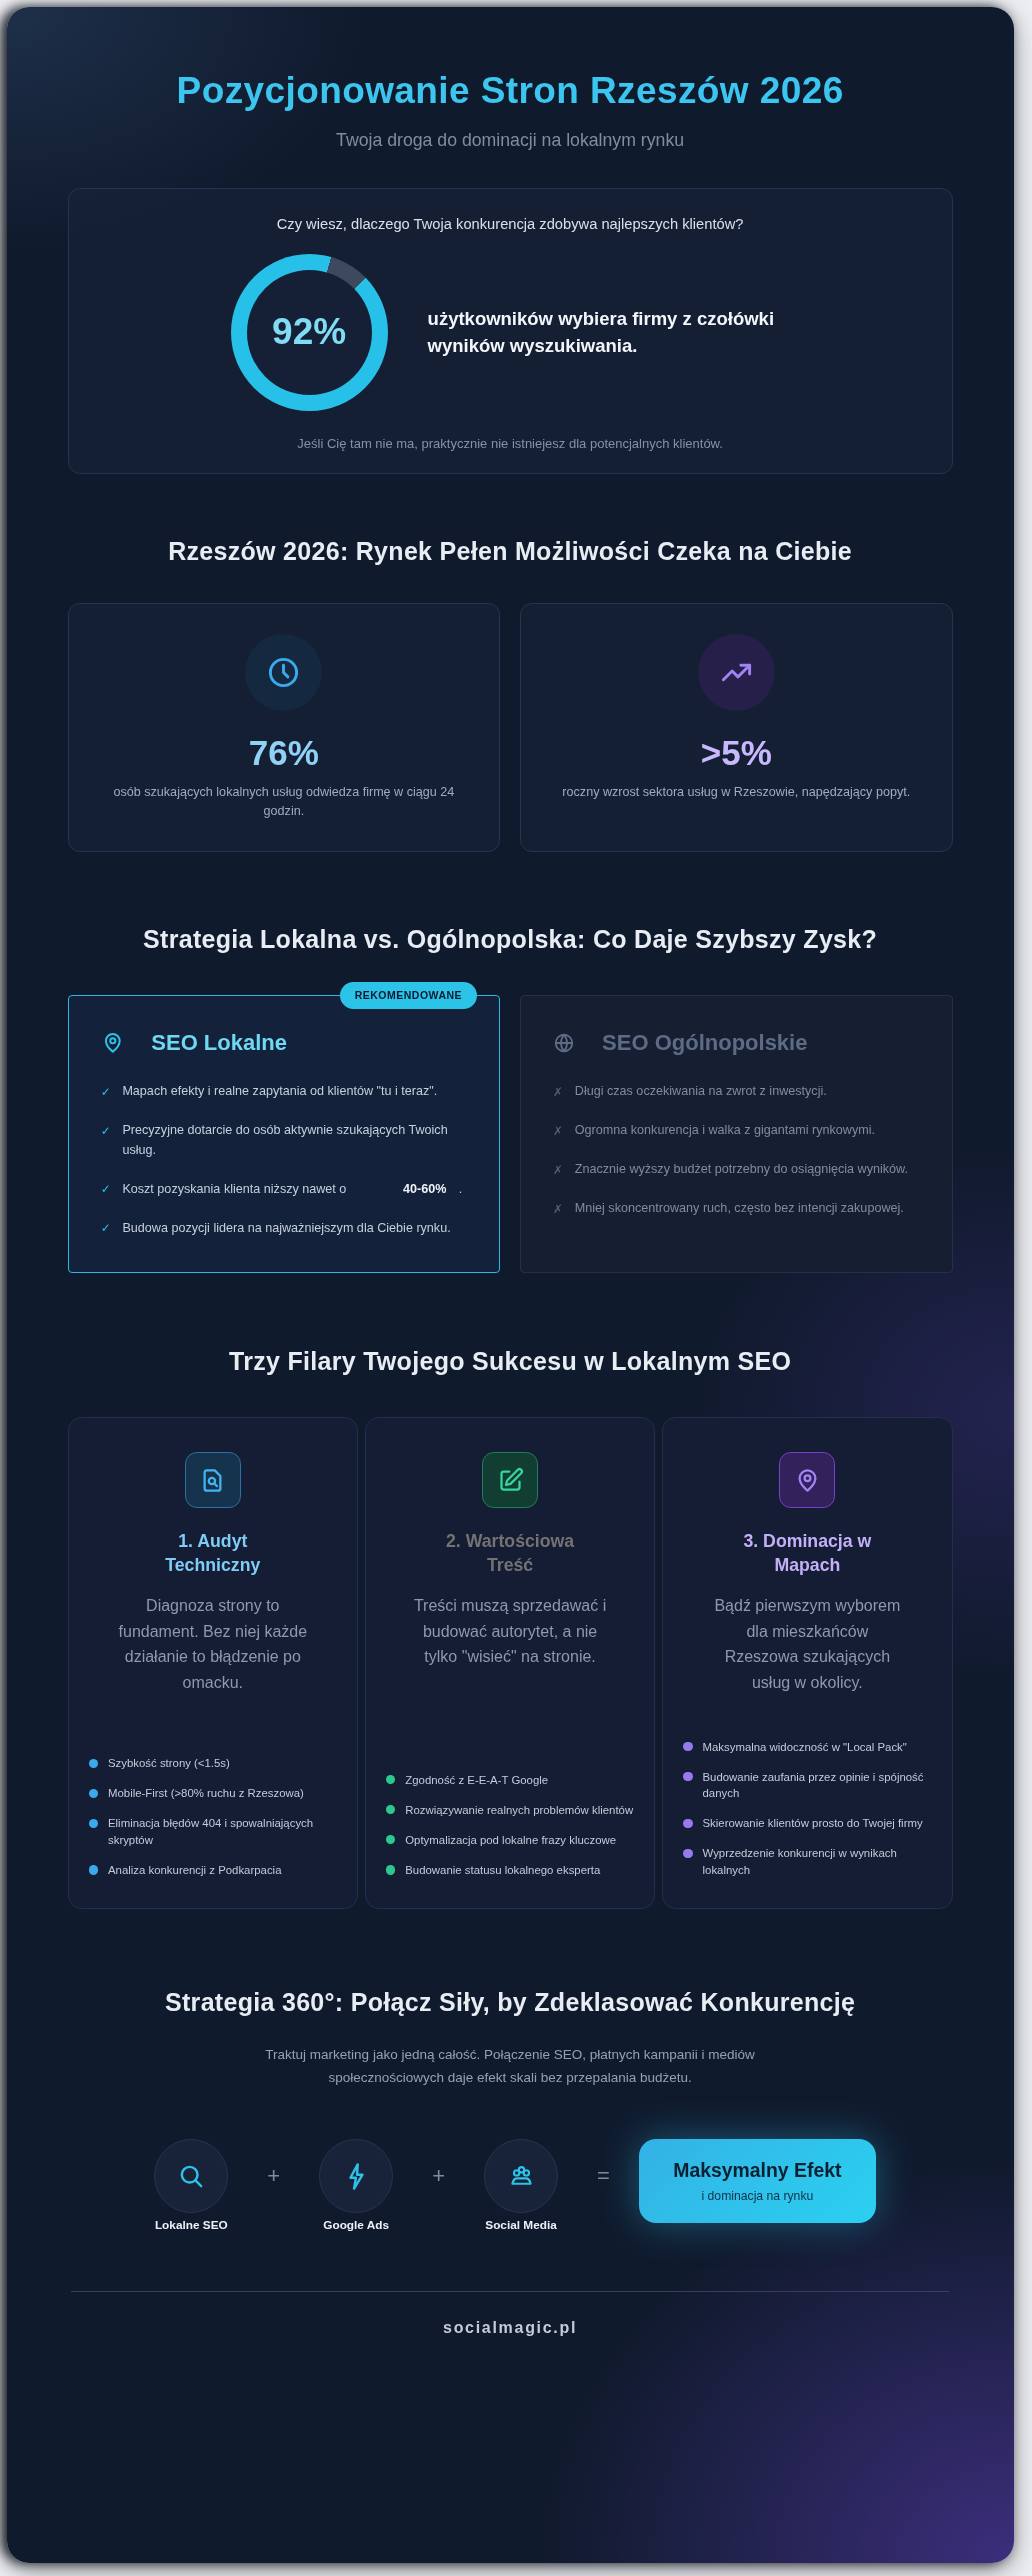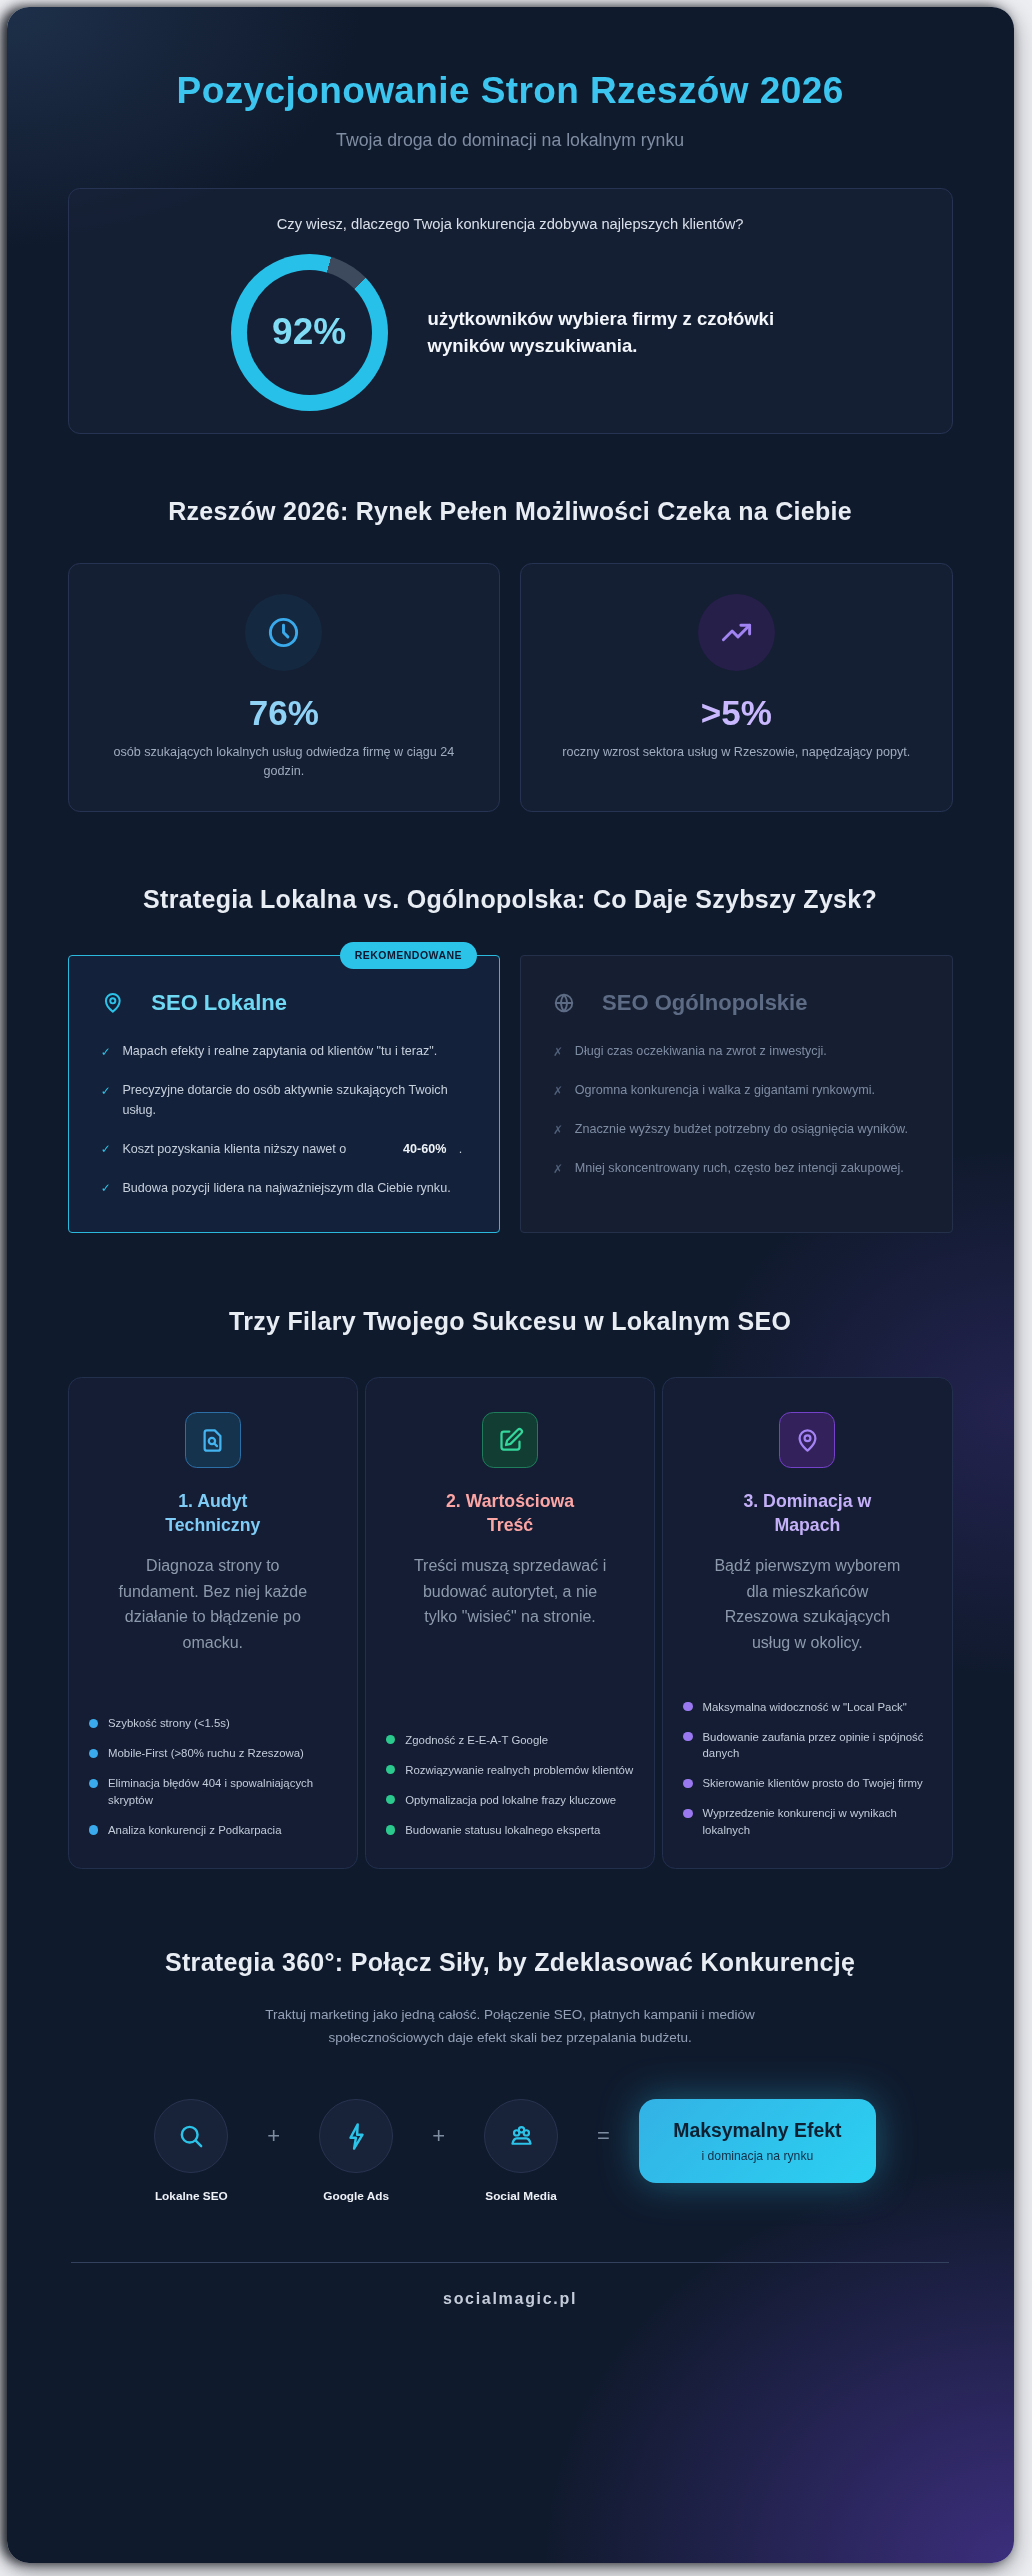--- a/index.html
+++ b/index.html
@@ -88,38 +88,38 @@
   .pillars-grid { display:grid; grid-template-columns:1fr 1fr 1fr; gap:7px; margin-top:39px; }
   .pillar { border-radius:13.5px; padding:34px 20px 30px; background:#141d33; border:0.8px solid #22304e;
     display:flex; flex-direction:column; min-height:492px; }
   .pillar-ic { width:56px; height:56px; border-radius:11.8px; margin:0 auto;
     display:flex; align-items:center; justify-content:center; }
   .pillar.p1 .pillar-ic { background:#16334e; border:1.3px solid #2c6ea6; color:#44b4f0; }
   .pillar.p2 .pillar-ic { background:#123d33; border:1.3px solid #1f7d5c; color:#35d69c; }
   .pillar.p3 .pillar-ic { background:#33215c; border:1.3px solid #7441c9; color:#a484f4; }
   .pillar-title { text-align:center; font-size:17.7px; font-weight:bold; line-height:1.35; margin:22px auto 0; max-width:168px; }
   .pillar.p1 .pillar-title { color:#7fccf6; }
-  .pillar.p2 .pillar-title { color:#fca5a5; }
+  .pillar.p2 .pillar-title { color:#737373; }
   .pillar.p3 .pillar-title { color:#c4b0f8; }
   .pillar-desc { text-align:center; font-size:16px; color:#8d99ac; line-height:1.6; margin:15px auto 0; max-width:194px; }
   .pillar-list { list-style:none; margin-top:auto; padding-top:34px; display:flex; flex-direction:column; gap:13.5px; }
   .pillar-item { display:flex; gap:10px; align-items:flex-start; font-size:11.4px; color:#c2ccda; line-height:1.45; }
   .dot { flex:0 0 auto; width:9.3px; height:9.3px; border-radius:50%; margin-top:3.4px; }
   .pillar.p1 .dot { background:#3aaaec; }
   .pillar.p2 .dot { background:#2cc98e; }
   .pillar.p3 .dot { background:#9a79f0; }
 
   
   .strategy-h2 { margin-top:77px; }
   .strategy-sub { text-align:center; font-size:13.5px; color:#93a0b6; line-height:1.7; margin:25px auto 0; max-width:572px; }
   .formula { display:flex; justify-content:center; align-items:flex-start; gap:29px; margin-top:49px; }
   .f-unit { display:flex; flex-direction:column; align-items:center; width:94px; }
   .f-circle { width:74px; height:74px; border-radius:50%; background:#182238; border:0.8px solid #28334f;
     display:flex; align-items:center; justify-content:center; color:#2cc3e9; }
-  .f-label { margin-top:16px; font-size:11.8px; font-weight:bold; color:#eef2f7; white-space:nowrap; }
+  .f-label { margin-top:5px; font-size:11.8px; font-weight:bold; color:#eef2f7; white-space:nowrap; }
   .f-op { font-size:22px; color:#7e8ca0; margin-top:23.6px; }
   .result-btn {
     margin-top:0; border:none; cursor:pointer; text-align:center;
     background:linear-gradient(135deg,#33b2e5 0%,#2bd0f1 100%);
     border-radius:17px; padding:20px 29px; min-width:237px;
     box-shadow:0 0 39px rgba(44,195,233,.38);
   }
   .result-title { font-size:19.4px; font-weight:bold; color:#0e2133; }
   .result-sub { font-size:12.2px; color:#123049; margin-top:6.7px; }
 
@@ -141,20 +141,21 @@
     <section class="panel hook">
       <div class="hook-q">Czy wiesz, dlaczego Twoja konkurencja zdobywa najlepszych klientów?</div>
       <div class="hook-main">
         <div class="donut">
           <div class="donut-hole">
             <span class="donut-value">92%</span>
           </div>
         </div>
         <div class="hook-text">użytkowników wybiera firmy z czołówki wyników wyszukiwania.</div>
       </div>
+      <div class="hook-note">Jeśli Cię tam nie ma, praktycznie nie istniejesz dla potencjalnych klientów.</div>
     </section>
 
     <h2 class="h2 market-h2">Rzeszów 2026: Rynek Pełen Możliwości Czeka na Ciebie</h2>
     <div class="market-grid">
       <section class="panel stat-card">
         <div class="stat-ic blue">
           <svg width="35" height="35" viewBox="0 0 24 24" fill="none" stroke="currentColor" stroke-width="2" stroke-linecap="round" stroke-linejoin="round">
             <circle cx="12" cy="12" r="9"></circle>
               <polyline points="12 7 12 12 15 15"></polyline>
           </svg>

